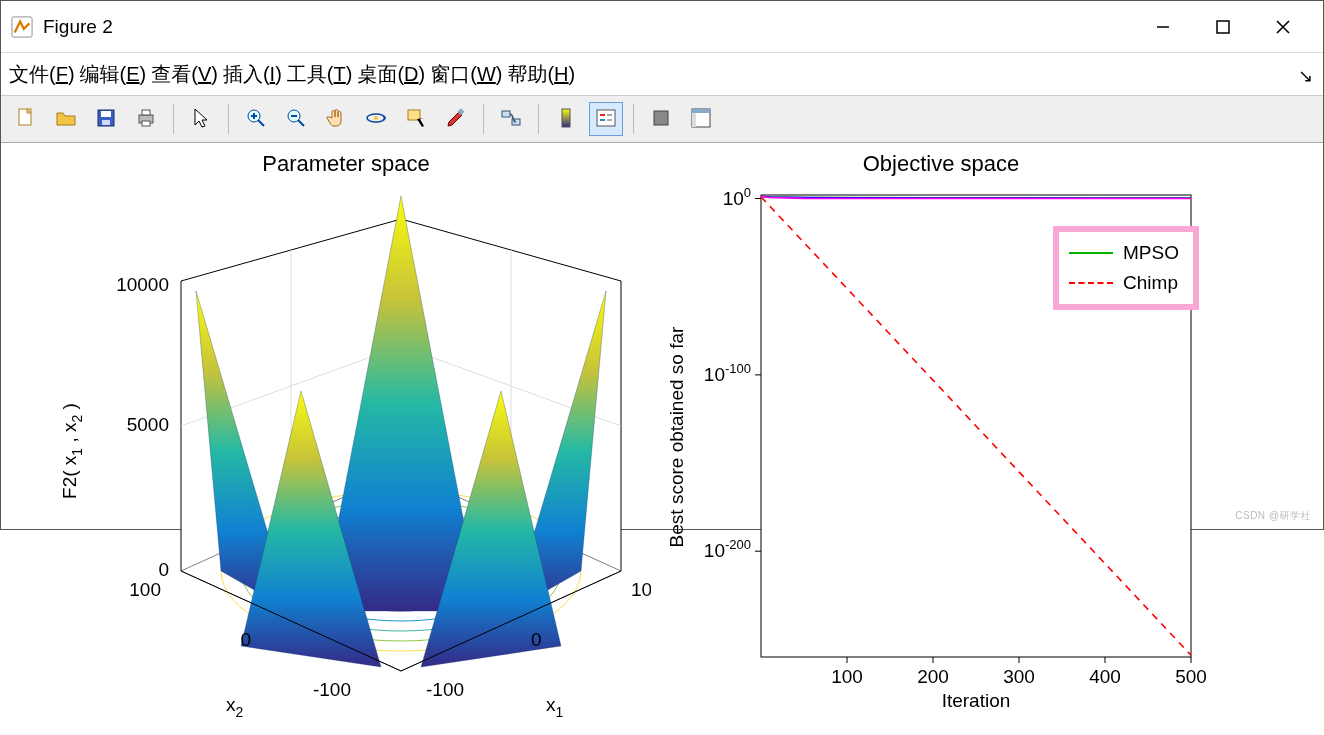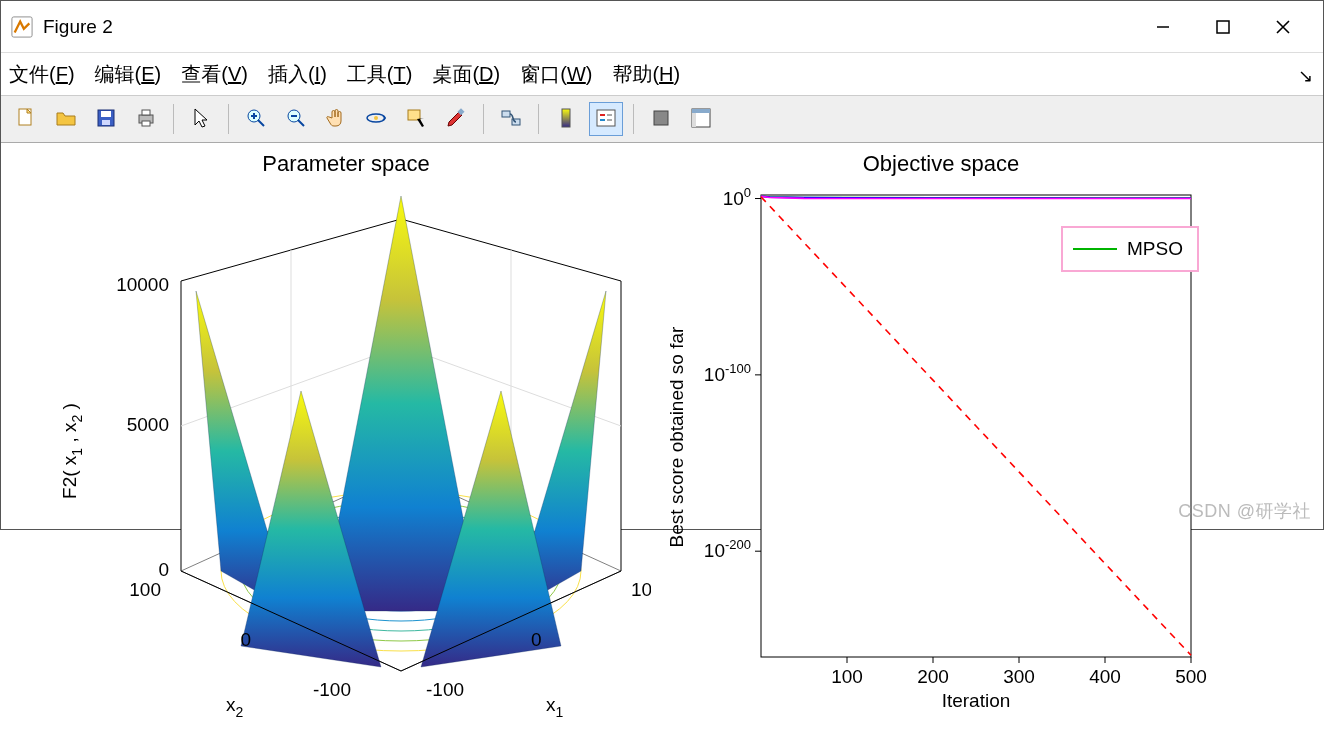--- a/index.html
+++ b/index.html
@@ -37,21 +37,21 @@
     display:flex; align-items:center; justify-content:center;
     font-size:18px; color:#000;
   }
   .menubar {
     height: 42px;
     display:flex;
     align-items:center;
     padding: 0 8px;
     background:#fff;
     font-size: 20px;
-    gap: 20px;
+    gap: 5px;
     position: relative;
   }
   .menu-item { cursor: default; }
   .menu-item u { text-decoration: underline; }
   .dock-arrow {
     position:absolute; right:10px; top:12px; font-size:18px; color:#000;
   }
   .toolbar {
     height: 48px;
     display:flex;
@@ -88,34 +88,34 @@
     left: 40px; top: 8px; width: 610px; height: 575px;
   }
   #subplot-right {
     left: 660px; top: 8px; width: 560px; height: 575px;
   }
   .axis-title {
     font-size: 22px; text-align:center; color:#000;
   }
   .legend {
     position:absolute;
-    border:2px solid #f9a8d4;
+    border:6px solid #f9a8d4;
     background:#fff;
     padding:6px 14px 6px 10px;
     font-size:19px;
   }
   .legend-row { display:flex; align-items:center; gap:10px; height:30px;}
   .legend-line { width:44px; height:0; border-top:2px solid; }
   .legend-line.dashed { border-top:2px dashed; }
   text, .ticklabel, .axlabel { font-family: "Microsoft YaHei", "Segoe UI", Helvetica, Arial, sans-serif; font-size:19px; fill:#000; color:#000;}
   .watermark {
     position:absolute;
     right:12px; bottom:6px;
     color:#bbb;
-    font-size:18px;
+    font-size:10px;
     font-family: Arial, sans-serif;
     letter-spacing:0.5px;
     pointer-events:none;
   }
 </style>
 </head>
 <body>
 
 <div class="window">
 
@@ -390,18 +390,22 @@
 
         <text x="315" y="530" text-anchor="middle" class="axlabel">Iteration</text>
         <text transform="translate(22 260) rotate(-90)" text-anchor="middle" class="axlabel">Best score obtained so far</text>
       </svg>
       
       <div class="legend" style="right:22px; top:75px;" id="right-legend">
           <div class="legend-row">
             <span class="legend-line" style="border-top-color: rgb(0, 180, 0);"></span>
             <span>MPSO</span>
           </div>
+          <div class="legend-row">
+            <span class="legend-line dashed" style="border-top-color: rgb(255, 0, 0);"></span>
+            <span>Chimp</span>
+          </div>
         </div>
     </div>
 
     <div class="watermark">CSDN @研学社</div>
   </div>
 </div>
 
 </body></html>

